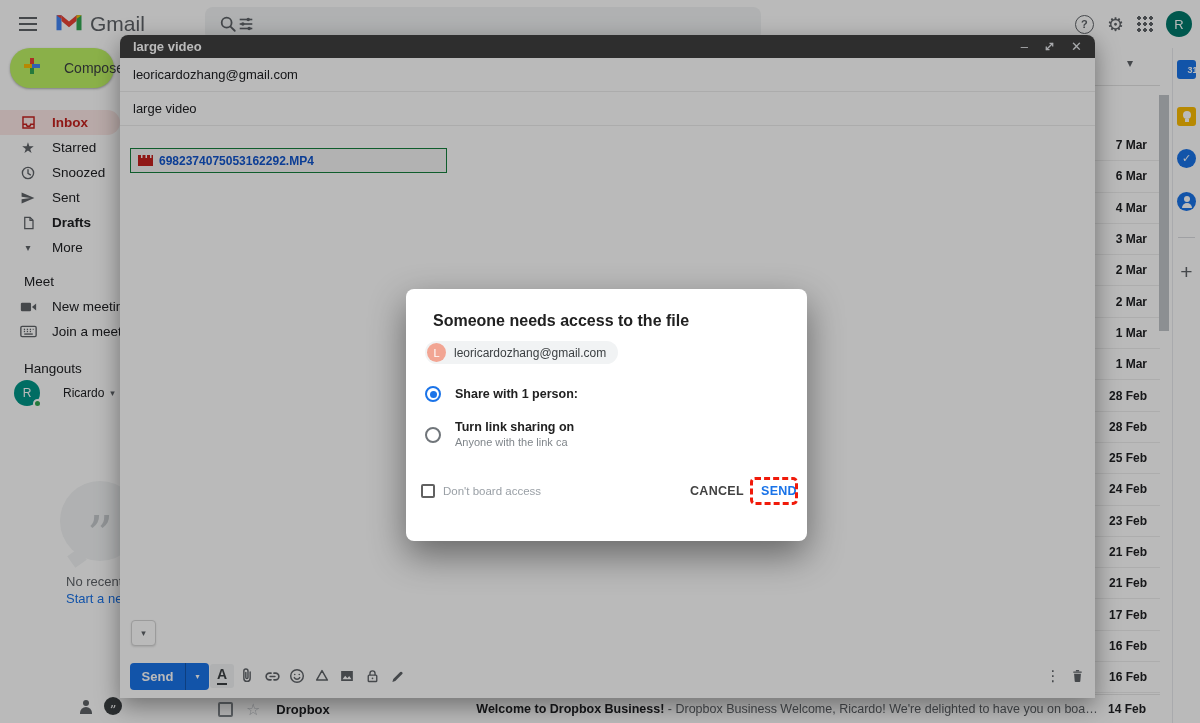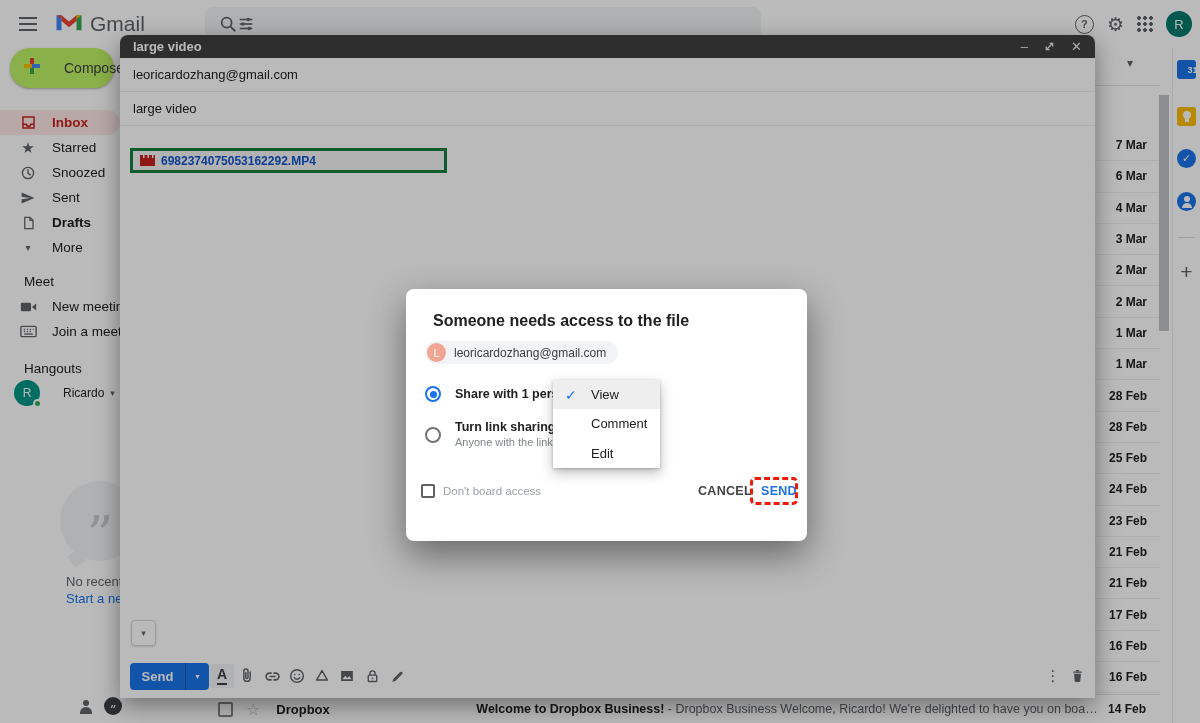--- a/index.html
+++ b/index.html
@@ -86,21 +86,21 @@
   .sp-plus { color:#5f6368; font-size:21px; font-weight:300; display:flex; align-items:center; justify-content:center; }
   .sp-plus::before { content:"+"; }
 
   
   .compose-win { position:absolute; left:120px; top:35px; width:975px; height:663px; background:#fff; border-radius:8px 8px 0 0; box-shadow:0 8px 24px rgba(0,0,0,.4); z-index:10; }
   .cw-titlebar { height:23px; background:#404040; border-radius:8px 8px 0 0; display:flex; align-items:center; padding:0 13px; }
   .cw-title { font-size:13px; font-weight:700; color:#fff; }
   .cw-ctrls { margin-left:auto; display:flex; align-items:center; gap:16px; color:#e8eaed; }
   .cw-ctrl { cursor:pointer; font-size:13px; line-height:1; display:flex; align-items:center; }
   .cw-row { height:34px; border-bottom:1px solid #ececec; display:flex; align-items:center; padding-left:13px; font-size:13px; color:#202124; }
-  .attachment { position:absolute; left:10px; top:113px; width:317px; height:25px; background:#f4f4f4; border:3px solid #15803d; display:flex; align-items:center; padding-left:7px; gap:6px; cursor:pointer; }
+  .attachment { position:absolute; left:10px; top:113px; width:317px; height:25px; background:#f4f4f4; border:1px solid #15803d; display:flex; align-items:center; padding-left:7px; gap:6px; cursor:pointer; }
   .att-name { font-size:12px; font-weight:600; color:#1155cc; }
   .trimmed-btn { position:absolute; left:11px; top:585px; width:25px; height:26px; background:#fff; border:1px solid #d5d5d5; border-radius:4px; box-shadow:0 1px 2px rgba(0,0,0,.12); display:flex; align-items:center; justify-content:center; color:#5f6368; font-size:9px; cursor:pointer; }
   .send-btn { position:absolute; left:10px; top:628px; height:27px; display:flex; border-radius:4px; overflow:hidden; background:#1a73e8; cursor:pointer; }
   .send-main { width:56px; display:flex; align-items:center; justify-content:center; font-size:13px; font-weight:600; color:#fff; border-right:1px solid rgba(0,0,0,.25); }
   .send-caret { width:23px; display:flex; align-items:center; justify-content:center; color:#fff; font-size:8px; }
   .fmt-ic { position:absolute; top:629px; width:24px; height:24px; display:flex; align-items:center; justify-content:center; color:#5f6368; cursor:pointer; }
   .fmt-a { background:#f1f3f4; border-radius:3px; font-size:14px; font-weight:700; color:#3c4043; }
   .fmt-a span { border-bottom:2px solid #3c4043; line-height:1.1; }
   .morev { font-size:15px; color:#5f6368; letter-spacing:0; }
 
@@ -113,21 +113,21 @@
   .dg-chip-email { margin-left:6px; font-size:12px; color:#3c4043; }
   .radio { position:absolute; width:16px; height:16px; border-radius:50%; cursor:pointer; }
   .radio.sel { border:2px solid #1a73e8; }
   .radio.sel::after { content:""; position:absolute; left:2.5px; top:2.5px; width:7px; height:7px; border-radius:50%; background:#1a73e8; }
   .radio.unsel { border:2px solid #70757a; }
   .dg-opt-label { position:absolute; left:49px; font-size:12.5px; font-weight:600; color:#212121; white-space:nowrap; }
   .dg-opt-sub { position:absolute; left:49px; font-size:11px; color:#80868b; white-space:nowrap; }
   .dg-checkbox { position:absolute; left:15px; top:195px; width:14px; height:14px; border:2px solid #616161; border-radius:2px; cursor:pointer; }
   .dg-check-label { position:absolute; left:37px; top:196px; font-size:11.5px; color:#9aa0a6; white-space:nowrap; }
   .dg-btn { position:absolute; top:195px; font-size:12.5px; font-weight:700; letter-spacing:.3px; cursor:pointer; white-space:nowrap; }
-  .dg-cancel { left:292px; color:#424242; }
+  .dg-cancel { left:284px; color:#424242; }
   .dg-send { left:355px; color:#1a73e8; }
   .annotation { position:absolute; left:750px; top:477px; width:48px; height:28px; border:3px dashed #f01a0a; border-radius:5px; z-index:120; }
   .dropdown { position:absolute; left:553px; top:380px; width:107px; background:#fff; box-shadow:0 1px 3px rgba(0,0,0,.22),0 5px 12px rgba(0,0,0,.26); z-index:110; }
   .dd-item { position:relative; height:29.3px; display:flex; align-items:center; padding-left:38px; font-size:13px; color:#212121; cursor:pointer; }
   .dd-item.selected { background:#eee; }
   .dd-check { position:absolute; left:12px; color:#1a73e8; font-size:14px; font-weight:700; }
   .dd-check::before { content:"\2713"; }
 </style>
 </head>
 <body>
@@ -478,28 +478,16 @@
     <span class="dg-opt-label" style="top:131px;">Turn link sharing on</span>
     <span class="dg-opt-sub" style="top:147px;">Anyone with the link ca</span>
 
     <span class="dg-checkbox"></span>
     <span class="dg-check-label">Don't board access</span>
 
     <span class="dg-btn dg-cancel">CANCEL</span>
     <span class="dg-btn dg-send">SEND</span>
   </div>
 
-  <div class="dropdown">
-    <div class="dd-item selected">
-      <span class="dd-check"></span>
-      <span>View</span>
-    </div>
-    <div class="dd-item">
-      <span>Comment</span>
-    </div>
-    <div class="dd-item">
-      <span>Edit</span>
-    </div>
-  </div>
 
   <div class="annotation"></div>
 
 </div>
 
 </body></html>

